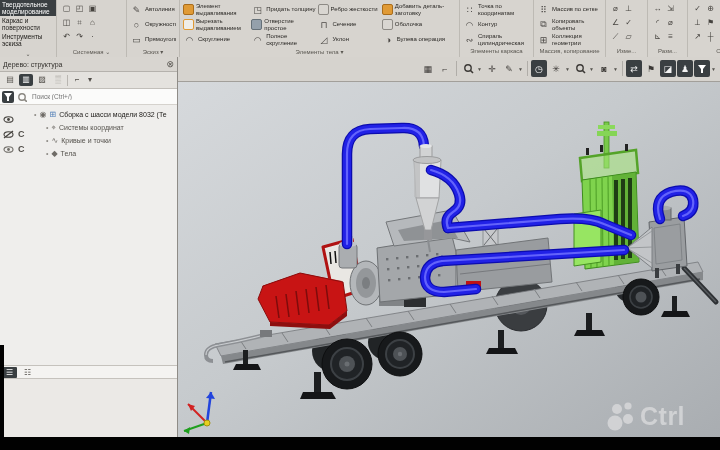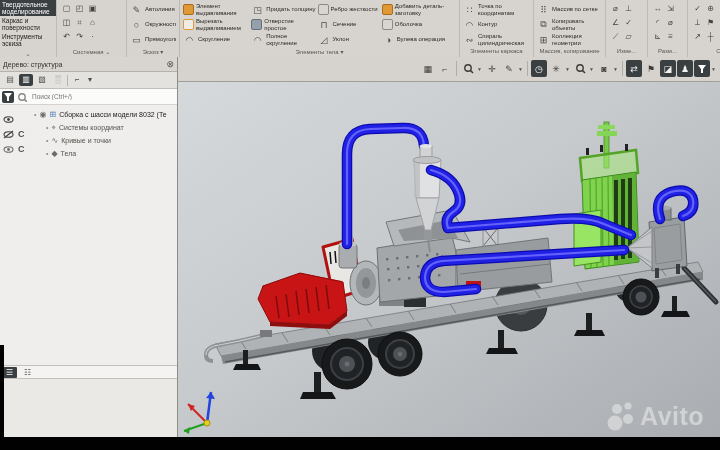--- a/index.html
+++ b/index.html
@@ -629,19 +629,19 @@
     
     <div id="watermark">
       <svg width="30" height="32">
         <g fill="#d4d5d7">
           <circle cx="11" cy="9" r="5"></circle>
             <circle cx="22" cy="6" r="3.6"></circle>
           <circle cx="9" cy="23" r="7.5"></circle>
             <circle cx="22" cy="19" r="5"></circle>
         </g>
       </svg>
-      <span class="wt">Avito</span>
+      <span class="wt">Ctrl</span>
     </div>
   </div>
 
   <div id="blackedge"></div>
   <div id="blackbar"></div>
 </div>
 
 </body></html>

